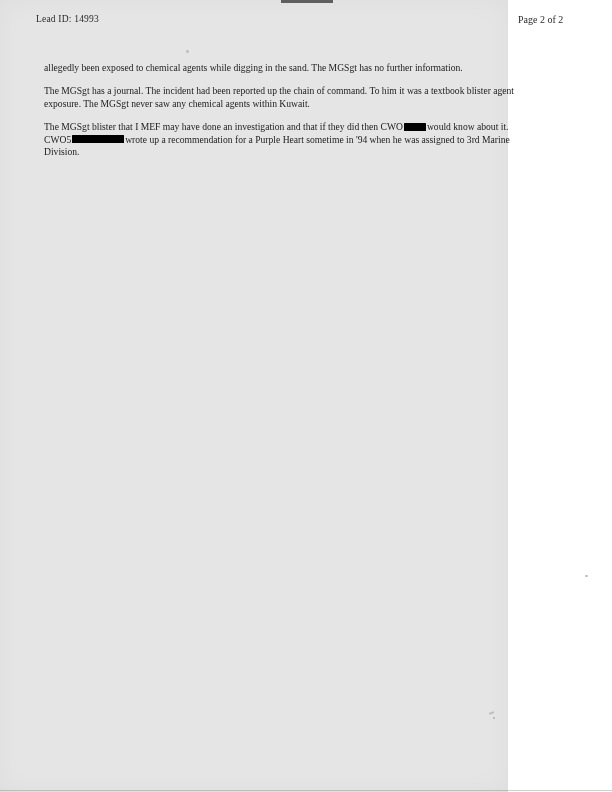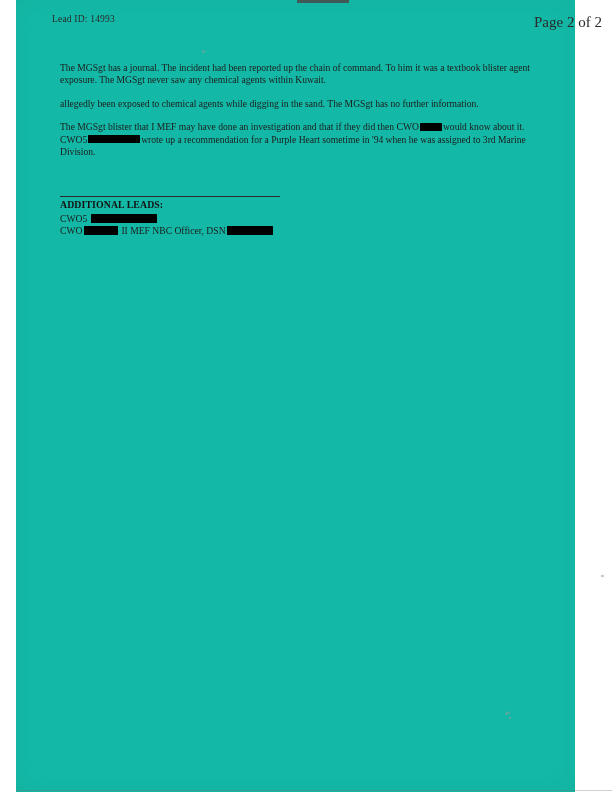--- a/index.html
+++ b/index.html
@@ -10,25 +10,25 @@
     width: 612px;
     height: 792px;
     background: #ffffff;
     font-family: "Liberation Serif", serif;
     color: #111111;
     position: relative;
     overflow: hidden;
   }
   .page {
     position: absolute;
-    left: 16px;
+    left: 0;
     top: 0;
-    width: 559px;
+    width: 508px;
     height: 792px;
-    background: #14b8a6;
+    background: #e5e5e5;
   }
   
   .page::after {
     content: "";
     position: absolute;
     left: 0; top: 0; right: 0; bottom: 0;
     pointer-events: none;
     box-shadow: inset 0 0 26px rgba(0,0,0,0.035);
   }
 
@@ -56,21 +56,21 @@
     top: 0;
     font-size: 9.5px;
     letter-spacing: 0.2px;
     color: #2a2a2a;
     white-space: nowrap;
   }
   .page-num {
     position: absolute;
     left: 518px;
     top: 0;
-    font-size: 15px;
+    font-size: 10px;
     color: #2a2a2a;
     white-space: nowrap;
   }
 
   .body-text {
     position: absolute;
     left: 44px;
     top: 62px;
     width: 486px;
     font-size: 9.6px;
@@ -150,45 +150,33 @@
   <div class="top-mark"></div>
 
   <div class="header">
     <div class="lead-id">Lead ID: 14993</div>
     <div class="page-num">Page 2 of 2</div>
   </div>
 
   <div class="body-text">
 
     <p class="para">
-      <span>The MGSgt has a journal.  The incident had been reported up the chain of command.  To him it was a textbook blister agent exposure.  The MGSgt never saw any chemical agents within Kuwait.</span>
+      <span>allegedly been exposed to chemical agents while digging in the sand.  The MGSgt has no further information.</span>
     </p>
 
     <p class="para">
-      <span>allegedly been exposed to chemical agents while digging in the sand.  The MGSgt has no further information.</span>
+      <span>The MGSgt has a journal.  The incident had been reported up the chain of command.  To him it was a textbook blister agent exposure.  The MGSgt never saw any chemical agents within Kuwait.</span>
     </p>
 
     <p class="para">
       <span>The MGSgt blister that I MEF may have done an investigation and that if they did then CWO</span><span class="redact" style="width:22px"></span><span>would know about it.  CWO5</span><span class="redact" style="width:52px"></span><span>wrote up a recommendation for a Purple Heart sometime in '94 when he was assigned to 3rd Marine Division.</span>
     </p>
 
   </div>
 
-  <div class="leads-block">
-    <div class="leads-rule"></div>
-    <div class="leads-title">ADDITIONAL LEADS:</div>
-
-    <div class="leads-line">
-      <span>CWO5</span><span class="redact tall" style="width:66px;margin-left:4px"></span>
-    </div>
-
-    <div class="leads-line">
-      <span>CWO</span><span class="redact tall" style="width:34px;margin-left:2px"></span><span style="margin-left:2px">II MEF NBC Officer, DSN</span><span class="redact tall" style="width:46px;margin-left:1px"></span>
-    </div>
-  </div>
 
   <div class="speck s1"></div>
   <div class="speck s2"></div>
   <div class="speck s3"></div>
   <div class="speck s4"></div>
   <div class="edge-line"></div>
 
 </div>
 
 </body></html>

